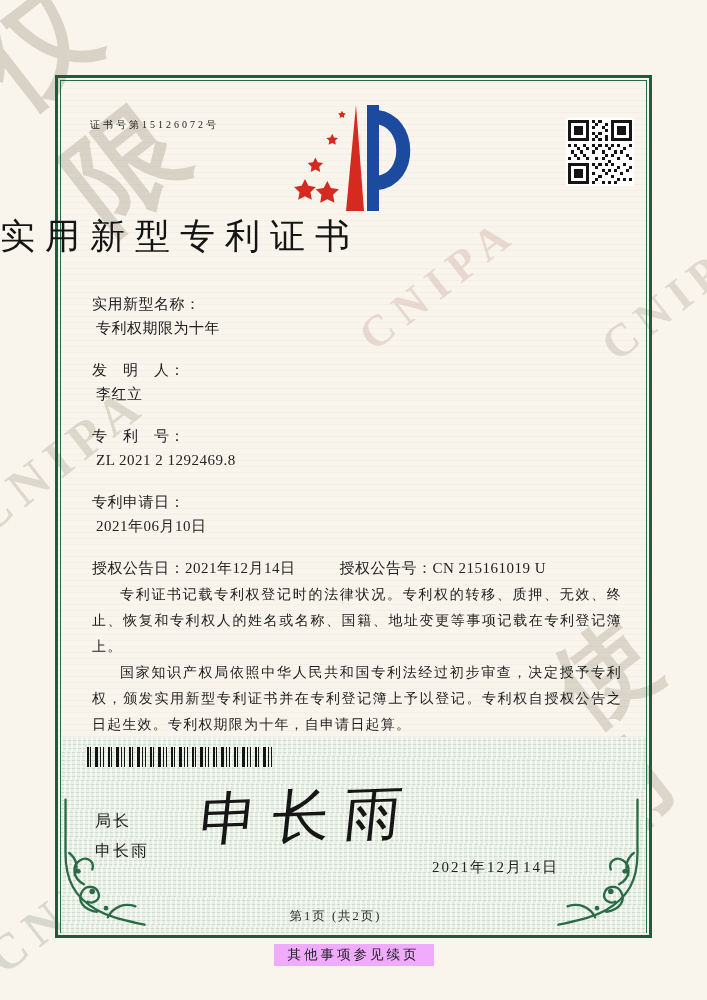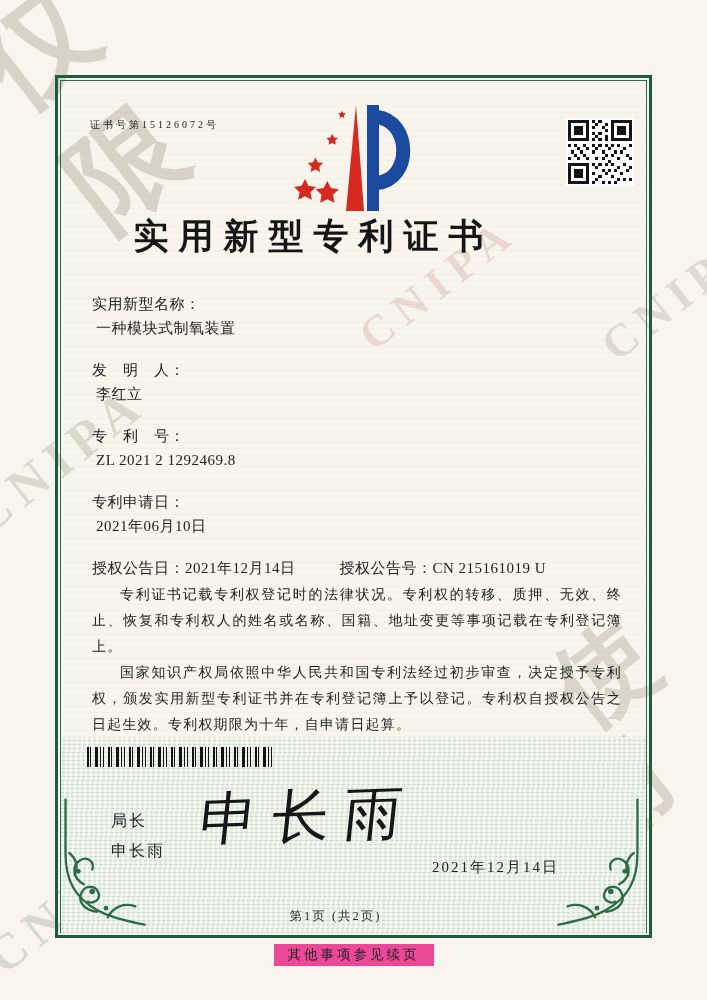--- a/index.html
+++ b/index.html
@@ -29,49 +29,49 @@
         background-image:
           repeating-linear-gradient(92deg,rgba(255,255,255,.55) 0 2px,transparent 2px 5px),
           repeating-linear-gradient(0deg,rgba(105,150,112,.22) 0 1px,transparent 1px 4px);}
   .ornament{position:absolute;z-index:3;}
   .orn-left{left:60px;top:798px;}
   .orn-right{left:551px;top:798px;transform:scaleX(-1);}
   
   .cert-no{position:absolute;left:90px;top:118px;font-size:10px;letter-spacing:3px;z-index:4;}
   .emblem{position:absolute;left:293px;top:103px;z-index:4;}
   .qr{position:absolute;left:566px;top:118px;width:64px;height:64px;z-index:4;background:#fff;padding:2px;}
-  .title{position:absolute;left:0;top:213px;width:627px;text-align:center;
-         font-size:35px;font-weight:700;letter-spacing:10px;z-index:4;color:#151515;}
+  .title{position:absolute;left:0;top:213px;width:627px;text-align:left;
+         font-size:35px;font-weight:400;letter-spacing:10px;z-index:4;color:#151515;}
   
   .fields{position:absolute;left:92px;top:292px;width:530px;z-index:4;font-size:15px;}
   .frow{display:flex;align-items:flex-start;line-height:24px;margin-bottom:18px;letter-spacing:.5px;flex-direction:column;}
   .frow .lab{white-space:nowrap;}
   .frow .val{margin-left:4px;}
   .grant-row{display:flex;line-height:24px;letter-spacing:.5px;}
   .grant-right{margin-left:44px;}
   
   .body-text{position:absolute;left:92px;top:582px;width:530px;z-index:4;
              font-size:14px;line-height:26px;text-align:justify;letter-spacing:1.2px;color:#1d1d1d;}
   .body-text p{margin:0;text-indent:2em;}
   
   .barcode{position:absolute;left:87px;top:747px;width:186px;height:20px;z-index:4;
     background:repeating-linear-gradient(90deg,
       #141414 0 2px,transparent 2px 3px,
       #141414 3px 4px,transparent 4px 8px,
       #141414 8px 11px,transparent 11px 13px,
       #141414 13px 14px,transparent 14px 16px,
       #141414 16px 17px,transparent 17px 21px);}
-  .commissioner{position:absolute;left:95px;top:806px;z-index:4;font-size:16px;letter-spacing:2px;line-height:30px;margin-left:16px;}
+  .commissioner{position:absolute;left:95px;top:806px;z-index:4;font-size:16px;letter-spacing:2px;line-height:30px;}
   .signature{position:absolute;left:200px;top:778px;z-index:4;font-size:58px;letter-spacing:14px;
              color:#161616;transform:rotate(-2deg) skewX(-8deg);font-family:"DejaVu Serif",serif;}
   .issue-date{position:absolute;left:432px;top:858px;z-index:4;font-size:15px;letter-spacing:2px;}
   .page-num{position:absolute;left:0;top:908px;width:671px;text-align:center;z-index:4;
             font-size:12.5px;letter-spacing:2px;color:#2e2e2e;}
   .footer-note{position:absolute;left:0;top:944px;width:707px;text-align:center;z-index:4;}
-  .footer-note span{display:inline-block;background:#ec4899;padding:2px 14px;
+  .footer-note span{display:inline-block;background:#f0abfc;padding:2px 14px;
                     font-size:13.5px;letter-spacing:3px;color:#222;}
 </style>
 </head>
 <body>
 
 <div class="page">
 
   <span class="wm wm-0">仅</span>
   <span class="wm wm-1">限</span>
   <span class="wm wm-2">CNIPA</span>
@@ -149,21 +149,21 @@
         <rect x="2" y="16" width="3" height="3"></rect>
       <path d="M8 0h1v1h-1zM10 0h1v1h-1zM12 1h1v1h-1zM9 1h1v1h-1zM8 2h1v1h-1zM11 2h1v1h-1zM12 3h1v1h-1zM8 4h1v1h-1zM10 4h1v1h-1zM12 5h1v1h-1zM9 5h1v1h-1zM8 6h1v1h-1zM10 6h1v1h-1zM12 6h1v1h-1zM0 8h1v1h-1zM2 8h1v1h-1zM5 8h1v1h-1zM3 9h1v1h-1zM6 9h1v1h-1zM1 10h1v1h-1zM4 10h1v1h-1zM2 11h1v1h-1zM5 11h1v1h-1zM0 12h1v1h-1zM3 12h1v1h-1zM6 12h1v1h-1zM8 8h1v1h-1zM10 8h1v1h-1zM12 8h1v1h-1zM14 8h1v1h-1zM16 8h1v1h-1zM20 8h1v1h-1zM9 9h1v1h-1zM13 9h1v1h-1zM18 9h1v1h-1zM8 10h1v1h-1zM11 10h1v1h-1zM15 10h1v1h-1zM17 10h1v1h-1zM12 11h1v1h-1zM14 11h1v1h-1zM19 11h1v1h-1zM9 12h1v1h-1zM11 12h1v1h-1zM16 12h1v1h-1zM20 12h1v1h-1zM13 13h1v1h-1zM8 14h1v1h-1zM10 14h1v1h-1zM12 14h1v1h-1zM14 14h1v1h-1zM18 14h1v1h-1zM9 15h1v1h-1zM16 15h1v1h-1zM20 15h1v1h-1zM11 16h1v1h-1zM13 16h1v1h-1zM15 16h1v1h-1zM19 16h1v1h-1zM8 17h1v1h-1zM12 17h1v1h-1zM17 17h1v1h-1zM10 18h1v1h-1zM14 18h1v1h-1zM9 19h1v1h-1zM16 19h1v1h-1zM18 19h1v1h-1zM20 19h1v1h-1zM8 20h1v1h-1zM11 20h1v1h-1zM13 20h1v1h-1zM15 20h1v1h-1z"></path>
     </g>
   </svg>
 
   <div class="title">实用新型专利证书</div>
 
   <div class="fields">
     <div class="frow">
       <span class="lab">实用新型名称：</span>
-      <span class="val">一种模块式制氧装置</span>
+      <span class="val">专利权期限为十年</span>
     </div>
     <div class="frow">
       <span class="lab">发　明　人：</span>
       <span class="val">李红立</span>
     </div>
     <div class="frow">
       <span class="lab">专　利　号：</span>
       <span class="val">ZL 2021 2 1292469.8</span>
     </div>
     <div class="frow">

